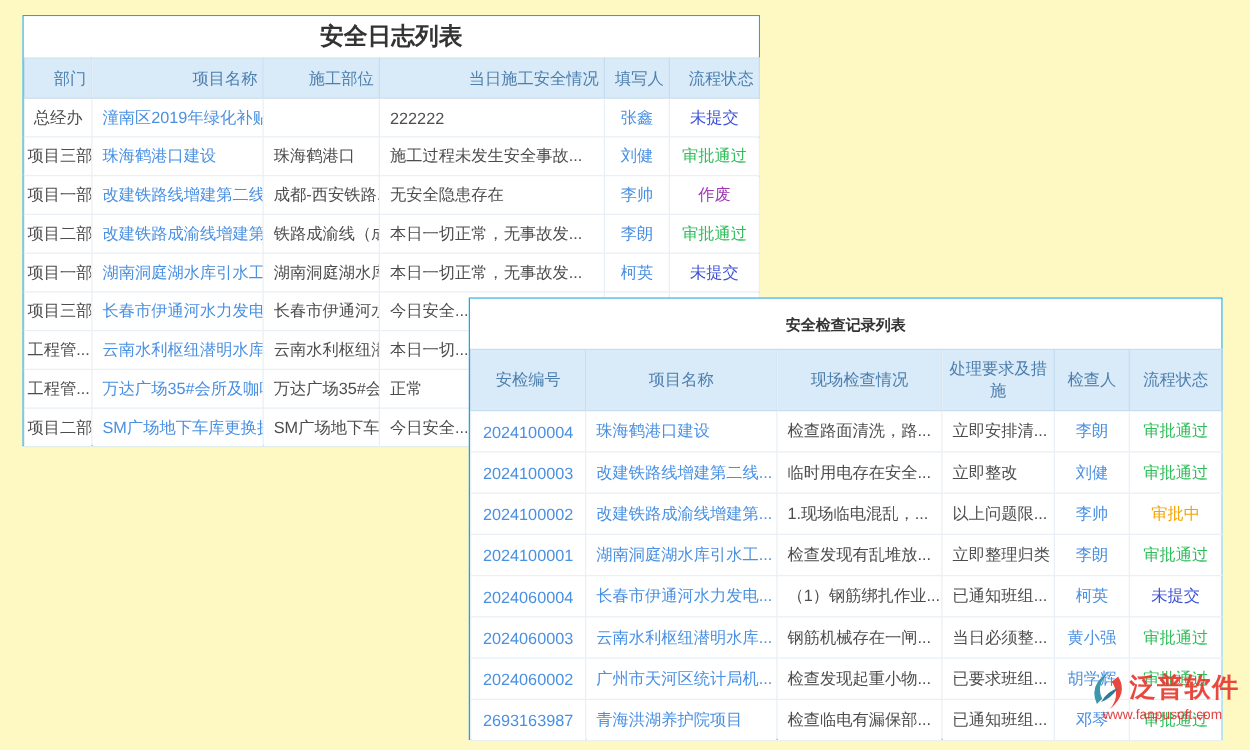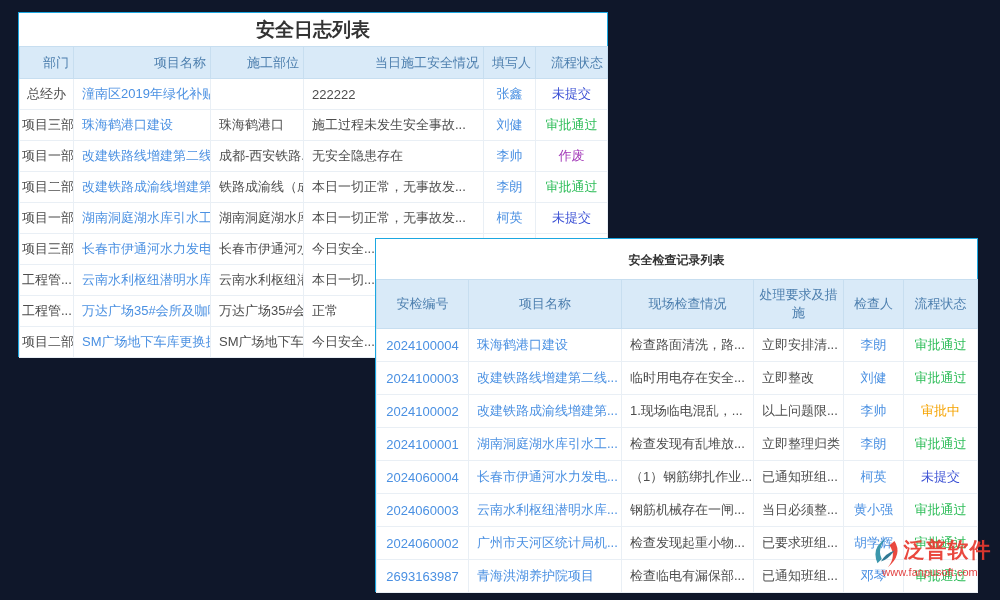--- a/index.html
+++ b/index.html
@@ -1,17 +1,17 @@
 <!DOCTYPE html>
 <html><head>
 <meta charset="utf-8">
 <style>
   html,body{margin:0;padding:0;background:#ffffff;}
   body{font-family:"Liberation Sans","DejaVu Sans",sans-serif;}
-  #stage{position:relative;width:1000px;height:600px;background:#0f172a;overflow:hidden;}
+  #stage{position:relative;width:1000px;height:600px;background:#fef9c3;overflow:hidden;}
 
   .card{position:absolute;background:#fff;border:1px solid #1BA7E1;box-sizing:border-box;}
   .card-title{text-align:center;font-weight:bold;color:#333;background:#fff;}
   #log-card{left:18px;top:12px;width:590px;height:345px;z-index:1;}
   #log-card .card-title{height:33px;line-height:34px;font-size:19px;}
   #check-card{left:375px;top:238px;width:603px;height:354px;z-index:2;}
   #check-card .card-title{height:40px;line-height:42px;font-size:12px;}
 
   table{border-collapse:collapse;table-layout:fixed;width:100%;font-size:13px;}
   th{background:#D9EAF8;color:#4D7FAE;font-weight:normal;border:1px solid #C7DEF0;

